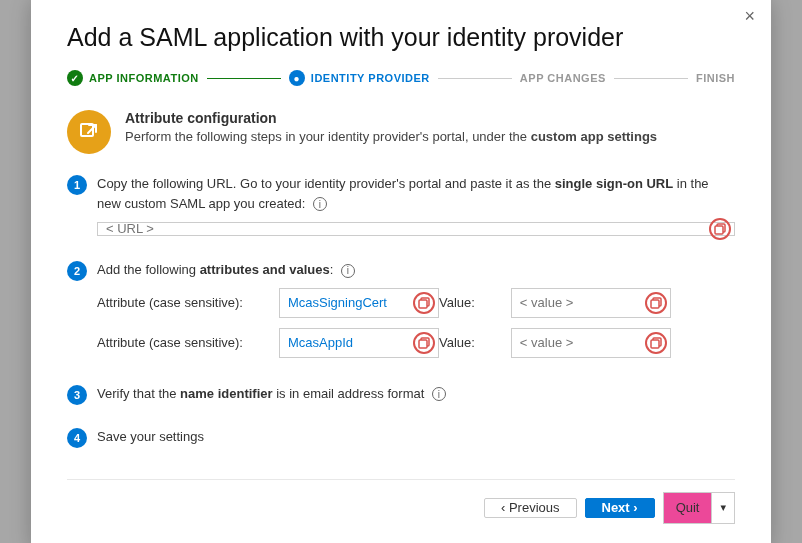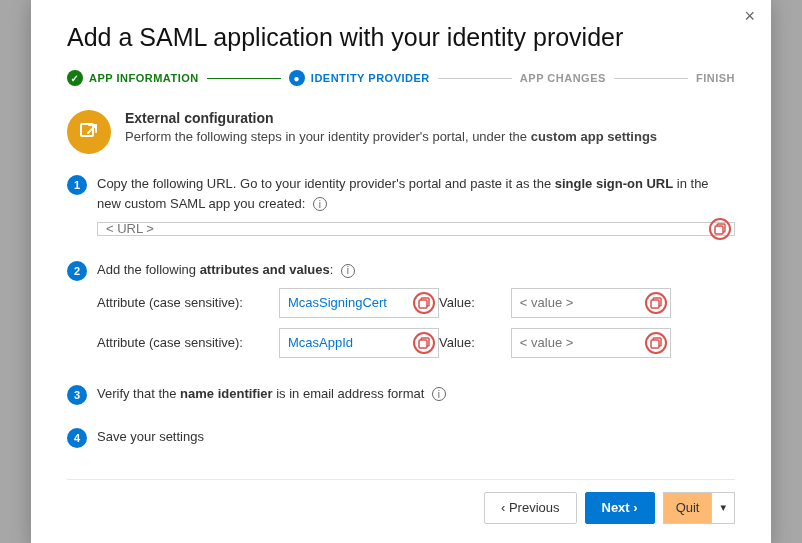--- a/index.html
+++ b/index.html
@@ -229,21 +229,21 @@
     .modal-footer {
       display: flex;
       justify-content: flex-end;
       align-items: center;
       gap: 8px;
       margin-top: 24px;
       padding-top: 12px;
       border-top: 1px solid #e8e8e8;
     }
     .btn {
-      height: 32px;
+      height: 20px;
       padding: 0 16px;
       font-size: 13px;
       cursor: pointer;
       border-radius: 2px;
       display: inline-flex;
       align-items: center;
       gap: 6px;
     }
     .btn-outline {
       background: #fff;
@@ -255,21 +255,21 @@
       border: 1px solid #0078d4;
       color: #ffffff;
       font-weight: 600;
     }
     .btn-split {
       display: inline-flex;
       align-items: stretch;
       height: 32px;
     }
     .btn-split-main {
-      background: #fdba74;
+      background: #ec4899;
       border: 1px solid #ccc;
       border-right: none;
       padding: 0 12px;
       font-size: 13px;
       cursor: pointer;
       color: #333;
     }
     .btn-split-arrow {
       background: #fff;
       border: 1px solid #ccc;
@@ -311,21 +311,21 @@
 
     <div class="section-header">
       <div class="section-icon">
         <svg width="22" height="22" viewBox="0 0 22 22" fill="none">
           <rect x="3" y="3" width="12" height="12" rx="1" stroke="white" stroke-width="2" fill="none"></rect>
           <path d="M11 4h7v7" stroke="white" stroke-width="2" stroke-linecap="round" stroke-linejoin="round"></path>
           <line x1="10" y1="12" x2="18" y2="4" stroke="white" stroke-width="2" stroke-linecap="round"></line>
         </svg>
       </div>
       <div>
-        <div class="section-title">External configuration</div>
+        <div class="section-title">Attribute configuration</div>
         <div class="section-desc">
           <span>Perform the following steps in your identity provider's portal, under the </span><strong>custom app settings</strong>
         </div>
       </div>
     </div>
 
     <div class="step-row">
       <div class="step-num">1</div>
       <div class="step-content">
         <div class="step-text">

